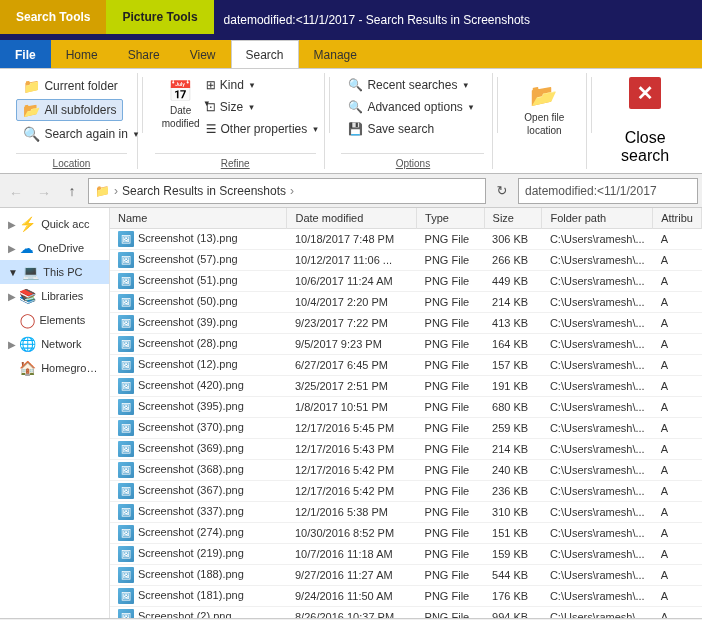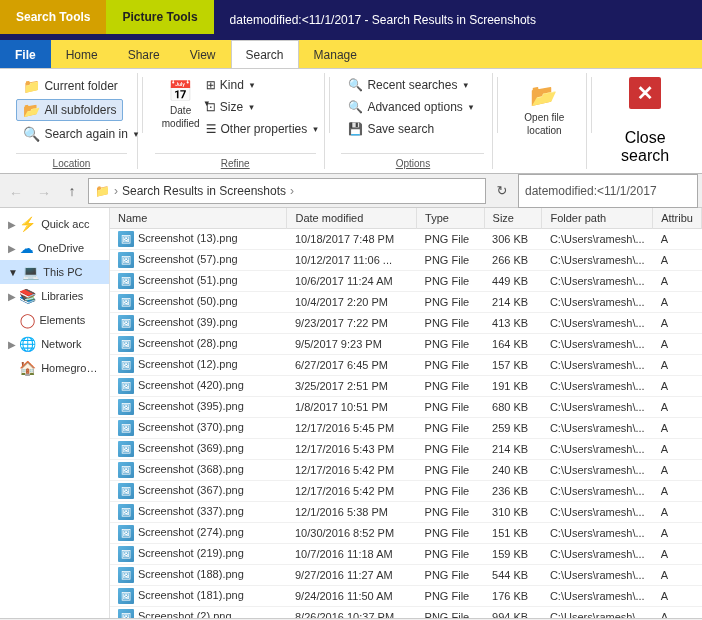--- a/index.html
+++ b/index.html
@@ -20,25 +20,25 @@
       display: flex; align-items: center;
     }
     .top-tab.search { background: #d4a000; color: white; }
     .top-tab.picture { background: #bfd400; color: #222; }
     .top-title {
       flex: 1;
       color: white;
       font-size: 12px;
       display: flex;
       align-items: center;
-      padding-left: 16px;
+      padding-left: 10px;
     }
     .ribbon-nav-tabs {
       display: flex;
-      background: #fde047;
+      background: #eab308;
       border-bottom: 1px solid #ccc;
     }
     .nav-tab {
       padding: 5px 14px;
       font-size: 12px;
       cursor: pointer;
       color: #333;
       border: 1px solid transparent;
       border-bottom: none;
       height: 28px;
@@ -169,21 +169,21 @@
       gap: 4px;
     }
     .breadcrumb-sep { color: #888; }
     .search-box-addr {
       width: 180px;
       background: white;
       border: 1px solid #aaa;
       height: 26px;
       display: flex;
       align-items: center;
-      padding: 16px 6px;
+      padding: 8px 6px;
       font-size: 12px;
       color: #555;
     }
 
     
     .file-area {
       display: flex;
       height: calc(620px - 34px - 34px - 80px - 34px - 24px);
       overflow: hidden;
     }

